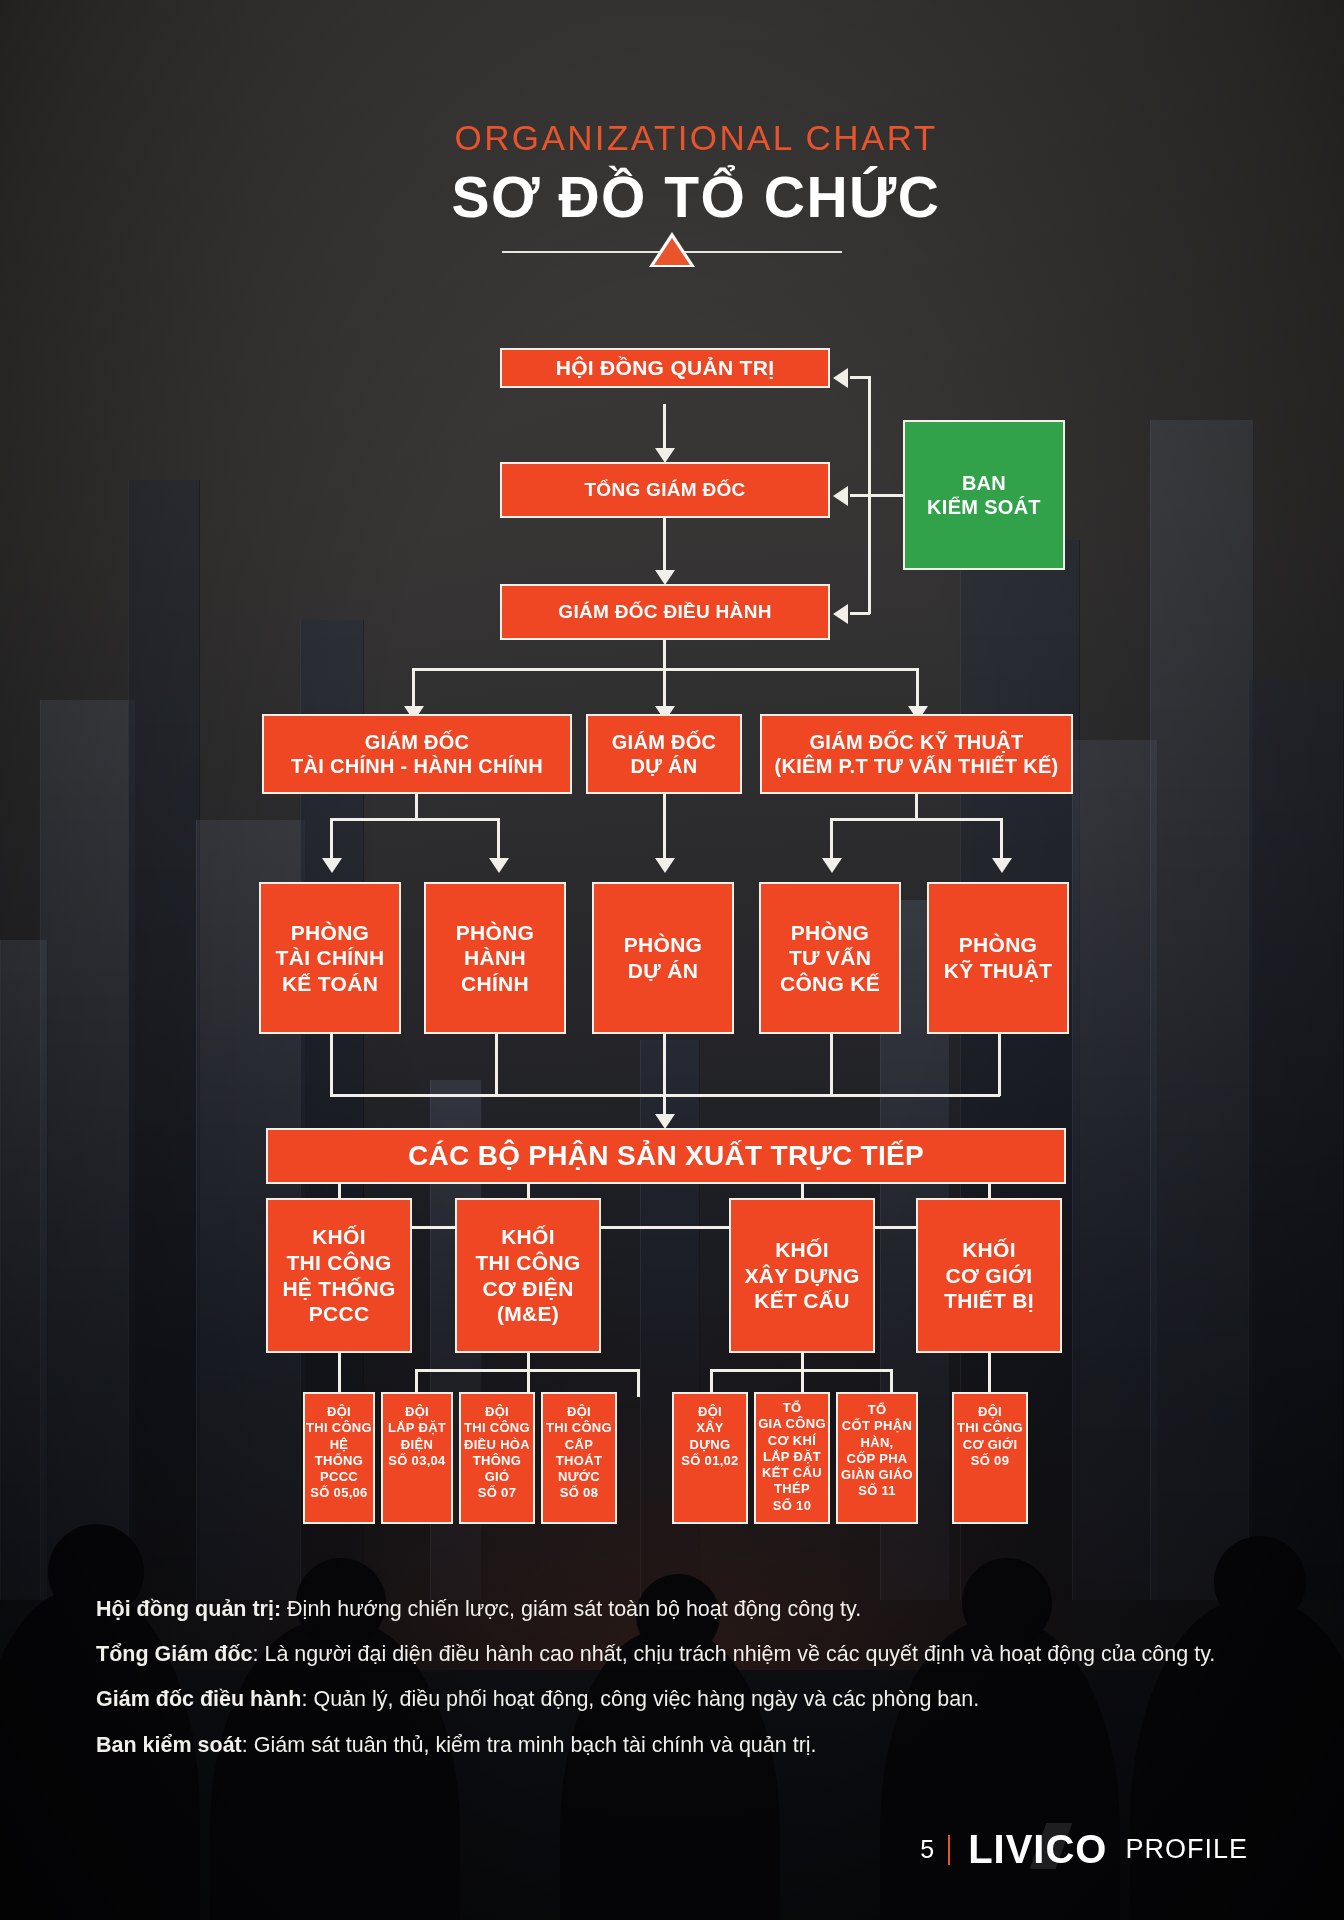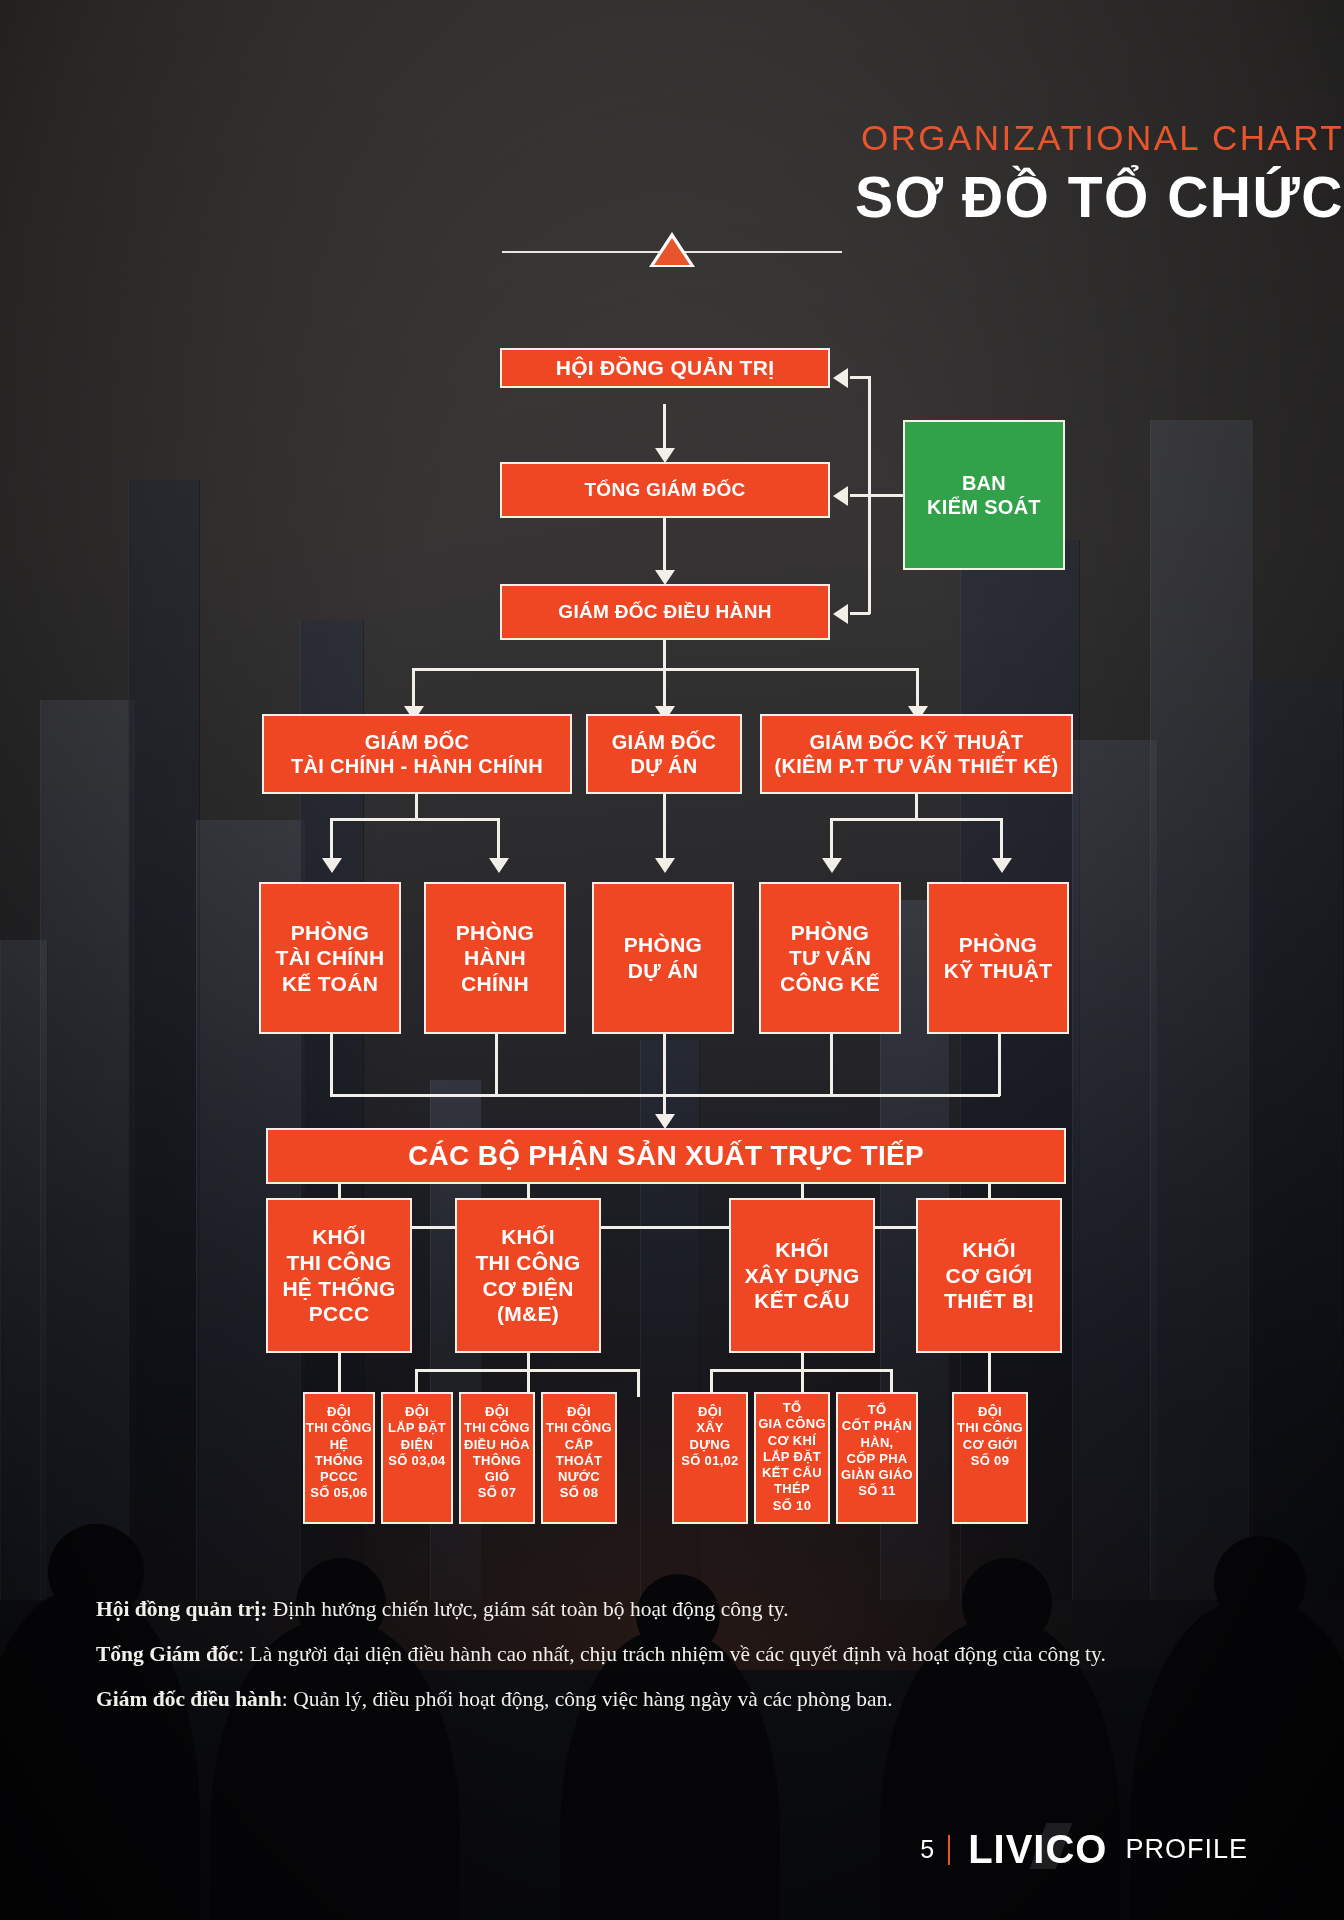--- a/index.html
+++ b/index.html
@@ -40,21 +40,21 @@
   }
   .silh-head {
     position: absolute; bottom: 0;
     background: #07070a; border-radius: 50%;
   }
   .vignette {
     position: absolute; inset: 0;
     background: radial-gradient(ellipse at 50% 42%, rgba(0,0,0,0) 30%, rgba(0,0,0,0.35) 78%, rgba(0,0,0,0.6) 100%);
   }
   
-  .header { position: absolute; top: 118px; left: 0; width: 100%; text-align: right; padding-left: 48px; }
+  .header { position: absolute; top: 118px; left: 0; width: 100%; text-align: center; padding-left: 48px; }
   .kicker {
     color: #e8542b; font-size: 35px; letter-spacing: 2.4px; font-weight: 400;
   }
   .maintitle {
     color: #ffffff; font-size: 57px; font-weight: 700; letter-spacing: 1.5px;
     margin-top: 6px;
   }
   .divider {
     position: absolute; top: 251px; left: 50%; transform: translateX(-50%);
     width: 340px; height: 2px; background: #e9e5df;
@@ -105,21 +105,21 @@
     border-left: 10px solid transparent; border-right: 10px solid transparent;
     border-top: 15px solid #f2efe9;
   }
   .arw.left {
     border-top: 10px solid transparent; border-bottom: 10px solid transparent;
     border-right: 15px solid #f2efe9; border-left: 0;
   }
   
   .notes {
     position: absolute; left: 96px; right: 82px; top: 1594px;
-    color: #f1efea; font-size: 21.5px; line-height: 1.45; font-family: Liberation Serif, serif;
+    color: #f1efea; font-size: 21.5px; line-height: 1.45;
   }
   .notes p { margin-bottom: 14px; }
   .notes b { font-weight: 700; }
   
   .footer {
     position: absolute; right: 96px; bottom: 48px;
     display: flex; align-items: center; gap: 14px;
   }
   .pgnum { color: #ffffff; font-size: 25px; font-weight: 400; }
   .pgbar { width: 2px; height: 30px; background: #e8542b; }
@@ -382,20 +382,21 @@
       <span>CƠ GIỚI</span>
       <span>SỐ 09</span>
     </div>
 
   </div>
 
   <div class="notes">
     <p><b>Hội đồng quản trị:</b><span> Định hướng chiến lược, giám sát toàn bộ hoạt động công ty.</span></p>
     <p><b>Tổng Giám đốc</b><span>: Là người đại diện điều hành cao nhất, chịu trách nhiệm về các quyết định và hoạt động của công ty.</span></p>
     <p><b>Giám đốc điều hành</b><span>: Quản lý, điều phối hoạt động, công việc hàng ngày và các phòng ban.</span></p>
+    <p><b>Ban kiểm soát</b><span>: Giám sát tuân thủ, kiểm tra minh bạch tài chính và quản trị.</span></p>
   </div>
 
   <div class="footer">
     <span class="pgnum">5</span>
     <span class="pgbar"></span>
     <span class="logo">
       <span>LIVICO</span>
       <span class="slash"></span>
     </span>
     <span class="profile">PROFILE</span>

